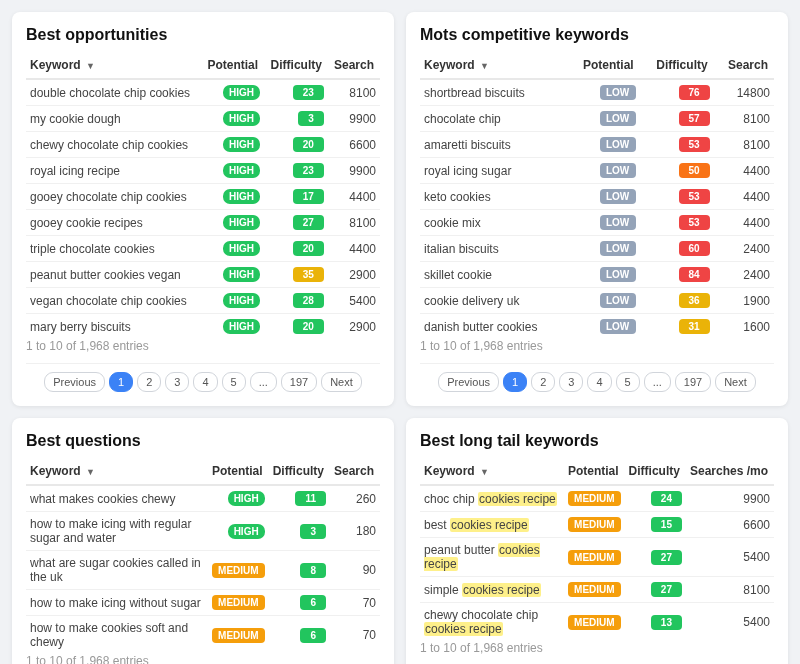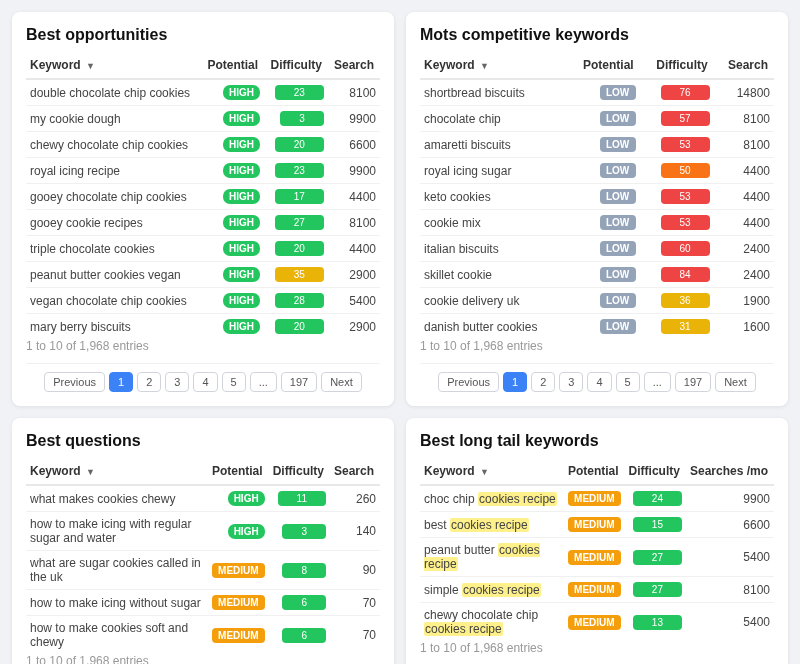--- a/index.html
+++ b/index.html
@@ -68,24 +68,24 @@
       color: #fff;
       text-transform: uppercase;
       min-width: 36px;
       text-align: center;
     }
     .badge-high { background: #22c55e; border-radius: 7px; }
     .badge-medium { background: #f59e0b; }
     .badge-low { background: #94a3b8; color: #fff; }
     .diff-badge {
       display: inline-block;
-      padding: 2px 19px;
+      padding: 2px 10px;
       border-radius: 4px;
       font-size: 10px;
-      font-weight: 400;
+      font-weight: 700;
       color: #fff;
       min-width: 22px;
       text-align: center;
     }
     .diff-green { background: #22c55e; }
     .diff-orange { background: #f97316; }
     .diff-red { background: #ef4444; }
     .diff-yellow { background: #eab308; }
     .pagination {
       display: flex;
@@ -97,21 +97,21 @@
       border-top: 1px solid #f0f0f0;
     }
     .page-info {
       font-size: 12px;
       color: #999;
       margin-bottom: 4px;
     }
     .page-btn {
       padding: 3px 8px;
       border: 1px solid #d1d5db;
-      border-radius: 4px;
+      border-radius: 9px;
       background: #fff;
       font-size: 11px;
       cursor: pointer;
       color: #555;
     }
     .page-btn.active {
       background: #3b82f6;
       color: #fff;
       border-color: #3b82f6;
     }
@@ -320,21 +320,21 @@
           <tr>
             <td>what makes cookies chewy</td>
             <td class="right"><span class="badge badge-high">HIGH</span></td>
             <td class="right"><span class="diff-badge diff-green">11</span></td>
             <td class="right">260</td>
           </tr>
           <tr>
             <td>how to make icing with regular sugar and water</td>
             <td class="right"><span class="badge badge-high">HIGH</span></td>
             <td class="right"><span class="diff-badge diff-green">3</span></td>
-            <td class="right">140</td>
+            <td class="right">180</td>
           </tr>
           <tr>
             <td>what are sugar cookies called in the uk</td>
             <td class="right"><span class="badge badge-medium">MEDIUM</span></td>
             <td class="right"><span class="diff-badge diff-green">8</span></td>
             <td class="right">90</td>
           </tr>
           <tr>
             <td>how to make icing without sugar</td>
             <td class="right"><span class="badge badge-medium">MEDIUM</span></td>

